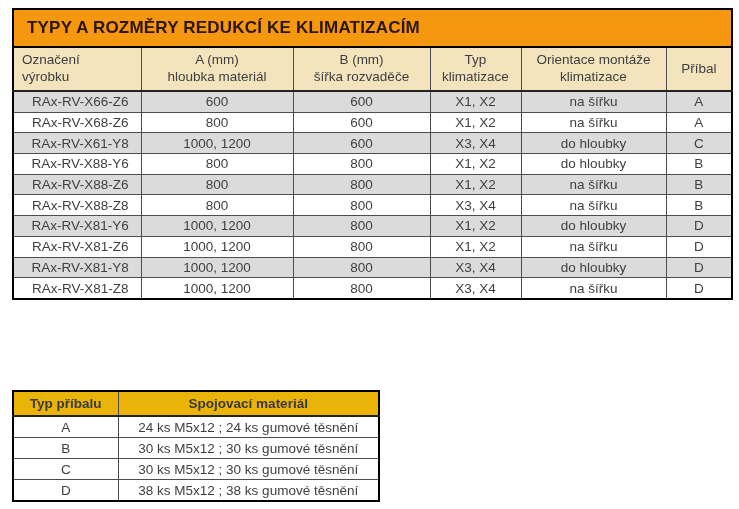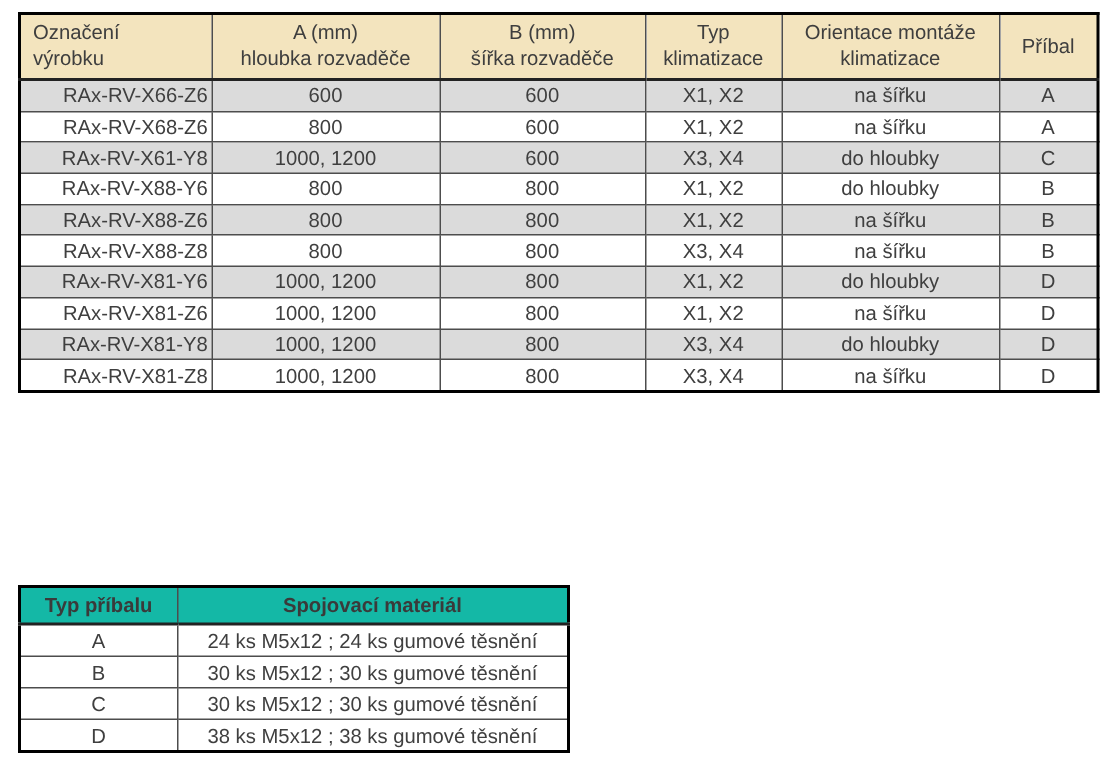--- a/index.html
+++ b/index.html
@@ -63,39 +63,39 @@
   .main-table tbody td {
     height: 19.7px;
     font-size: 13.5px;
     color: #3f3f3f;
     text-align: center;
     vertical-align: middle;
     background: #ffffff;
     padding: 0 2px;
   }
   .main-table tbody td.left {
-    text-align: right;
+    text-align: center;
     padding-left: 8px;
   }
   .main-table tbody tr:nth-child(odd) td {
     background: #DBDBDB;
   }
   
   .acc-table {
     position: absolute;
     left: 12px;
     top: 390px;
     width: 366px;
     border: 2px solid #000000;
   }
   .acc-table td, .acc-table th {
     border: 1px solid #4d4d4d;
   }
   .acc-table thead th {
-    background: #14b8a6;
+    background: #eab308;
     height: 21px;
     font-size: 13.5px;
     font-weight: bold;
     color: #3a3a3a;
     text-align: center;
     vertical-align: middle;
     border-bottom: 2px solid #222222;
     padding: 1px 2px;
   }
   .acc-table tbody td {
@@ -116,25 +116,28 @@
   <table class="main-table">
     <colgroup>
       <col style="width:128px">
         <col style="width:152px">
         <col style="width:137px">
       <col style="width:91px">
         <col style="width:145px">
         <col style="width:66px">
     </colgroup>
     <thead>
+      <tr class="title-row">
+        <th colspan="6">TYPY A ROZMĚRY REDUKCÍ KE KLIMATIZACÍM</th>
+      </tr>
       <tr class="header-row">
         <th class="left">Označení
 výrobku</th>
         <th>A (mm)
-hloubka rozvaděče</th>
+hloubka materiál</th>
         <th>B (mm)
 šířka rozvaděče</th>
         <th>Typ
 klimatizace</th>
         <th>Orientace montáže
 klimatizace</th>
         <th>Příbal</th>
       </tr>
     </thead>
     <tbody>

